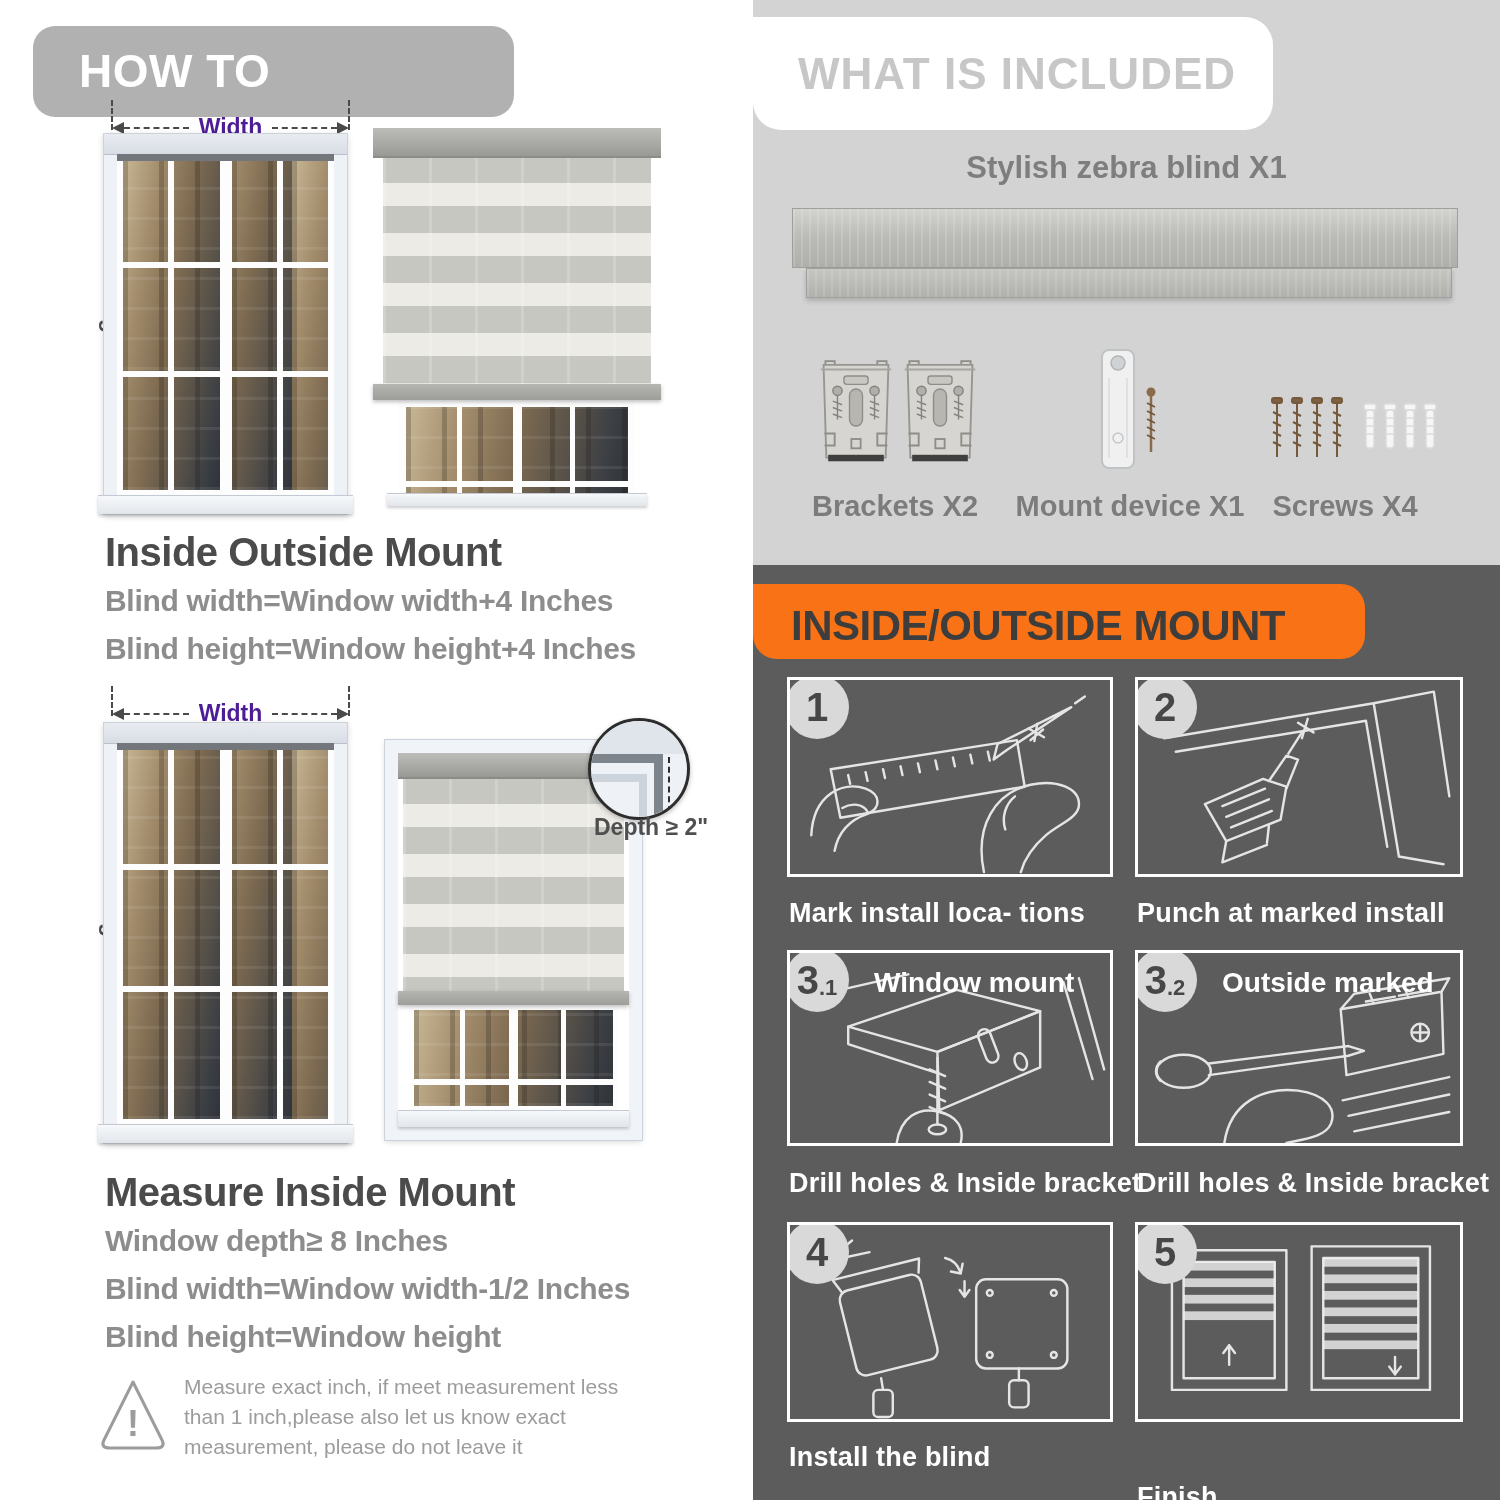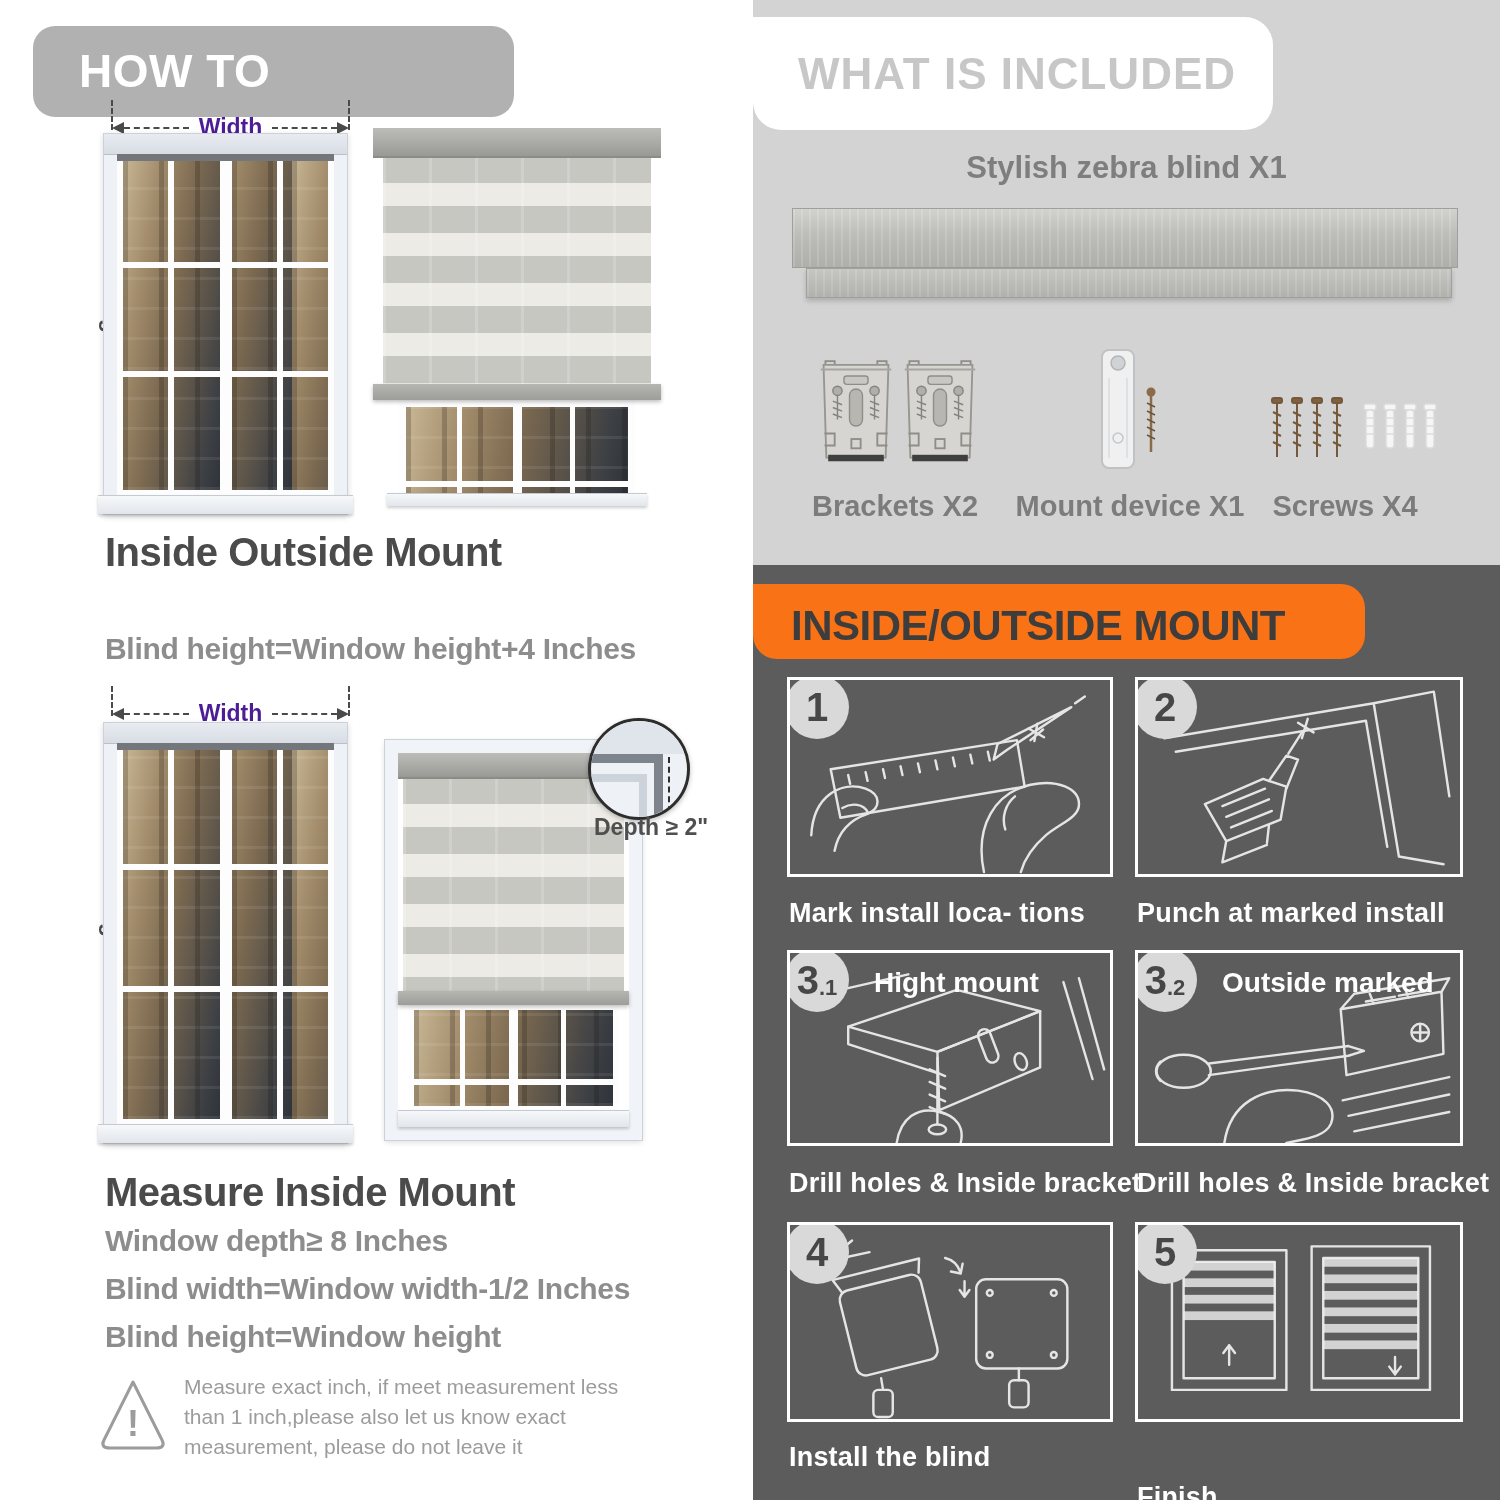--- a/index.html
+++ b/index.html
@@ -149,20 +149,21 @@
       <div class="photo"></div>
       <div class="center-mullion"></div>
       <div class="sub-muntin" style="left:23%;"></div>
       <div class="sub-muntin" style="left:74%;"></div>
       <div class="muntin-h" style="top:80%;"></div>
     </div>
     <div class="sill" style="left:14px;right:14px;height:12px;"></div>
   </div>
 
   <div class="abs sec-title" style="left:105px;top:530px;">Inside Outside Mount</div>
+  <div class="abs sec-line" style="left:105px;top:584px;">Blind width=Window width+4 Inches</div>
   <div class="abs sec-line" style="left:105px;top:632px;">Blind height=Window height+4 Inches</div>
 
   <div class="abs h-arrow" style="left:112px;top:700px;width:237px;">
     <span class="guide" style="left:-1px;"></span>
     <span class="guide" style="right:-1px;"></span>
     <span class="tri-l"></span>
     <span class="line"></span>
     <span class="lab">Width</span>
     <span class="line"></span>
     <span class="tri-r"></span>
@@ -361,21 +362,21 @@
         <ellipse cx="236" cy="112" rx="6" ry="9" transform="rotate(-20 236 112)"></ellipse>
         <path d="M150 108 L150 176 M142 120 l16 7 M142 133 l16 7 M142 146 l16 7 M142 159 l16 7"></path>
         <ellipse cx="150" cy="182" rx="9" ry="5"></ellipse>
         <path d="M108 196 C112 170 130 158 152 164 C170 168 178 180 174 196"></path>
       </g>
     </svg>
     <div class="badge">
       <span>3</span>
       <span class="sub">.1</span>
     </div>
-    <div class="tile-title">Hight mount</div>
+    <div class="tile-title">Window mount</div>
   </div>
   <div class="caption" style="left:789px;top:1168px;">Drill holes &amp;  Inside bracket</div>
 
   <div class="tile" style="left:1135px;top:950px;width:328px;height:196px;">
     <svg viewBox="0 0 326 196">
       <g class="sketch">
         <path d="M206 58 L310 40 L312 104 L212 126 Z M206 58 L220 42 L318 26 L310 40"></path>
         <path d="M232 50 l30 -5 M266 44 l30 -5 M236 42 l4 10 M272 36 l4 10"></path>
         <circle cx="288" cy="82" r="9"></circle>
         <path d="M281 82 h14 M288 75 v14"></path>

